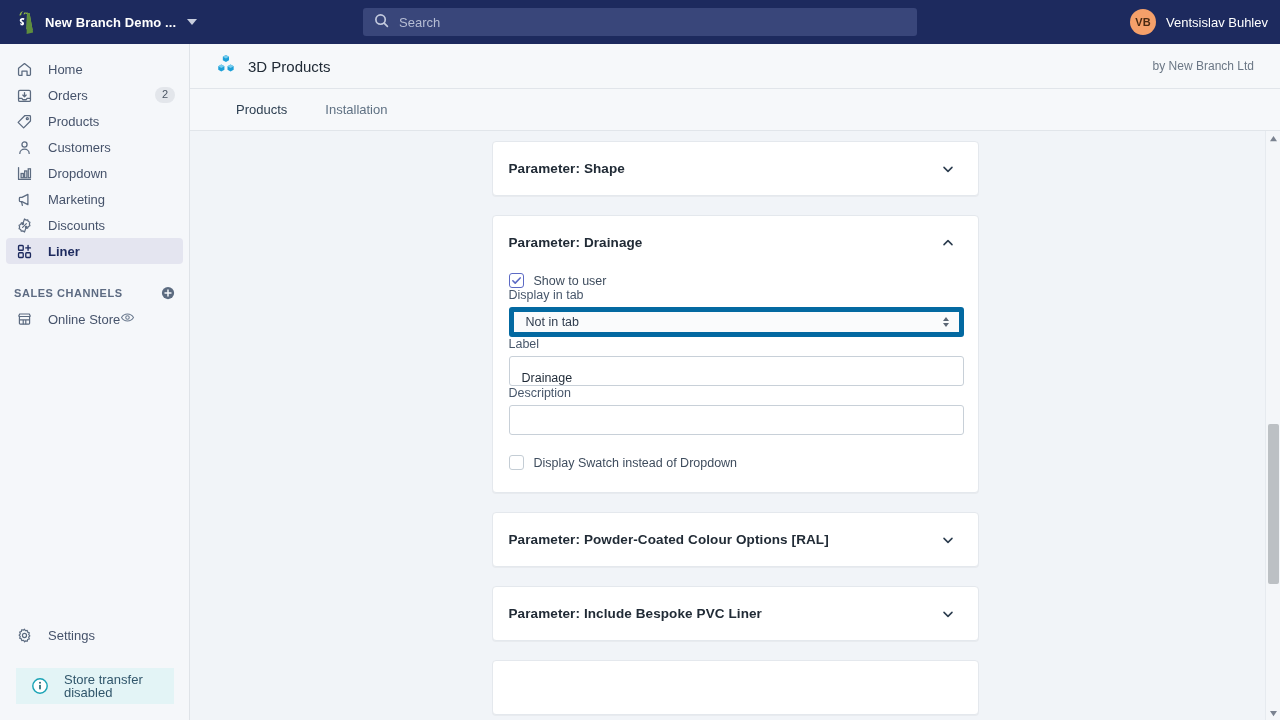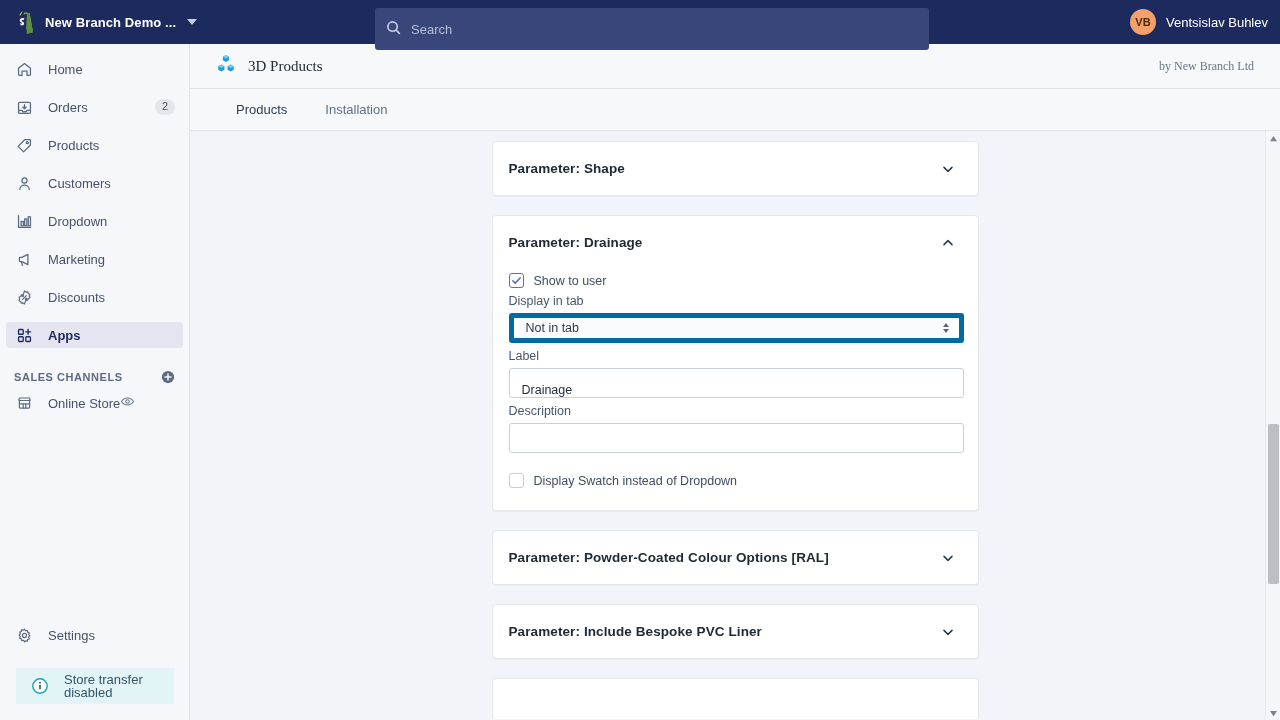--- a/index.html
+++ b/index.html
@@ -31,27 +31,26 @@
   }
   .caret-down {
     width: 0; height: 0;
     border-left: 5px solid transparent;
     border-right: 5px solid transparent;
     border-top: 6px solid #c8cede;
     margin-left: 2px;
   }
   .searchbox {
     position: absolute; left: 363px; top: 8px;
-    width: 554px; height: 42px;
+    width: 554px; height: 28px;
     background: #39467a;
     border-radius: 3px;
     display: flex; align-items: center;
     padding-left: 11px; gap: 10px;
     cursor: text;
-    margin-left: 12px;
   }
   .search-ph { color: #b6bdd4; font-size: 13px; }
   .user-chip {
     position: absolute; right: 12px; top: 0; height: 44px;
     display: flex; align-items: center; gap: 10px;
     cursor: pointer; padding-right: 0;
   }
   .avatar {
     width: 26px; height: 26px; border-radius: 50%;
     background: #f5a06a; color: #4a2a12;
@@ -71,21 +70,21 @@
   }
   .nav-list { padding-top: 12px; }
   .nav-item {
     display: flex; align-items: center;
     height: 26px; margin: 0 6px 0 6px;
     padding: 0 8px 0 8px;
     border-radius: 4px;
     cursor: pointer;
     position: relative;
   }
-  .nav-item + .nav-item { margin-top: 12px; }
+  .nav-item + .nav-item { margin-top: 0; }
   .nav-spacer { height: 8px; }
   .nav-item .ico {
     width: 20px; height: 20px; flex: 0 0 20px;
     display: flex; align-items: center; justify-content: center;
     margin-right: 14px;
   }
   .nav-item .lbl {
     font-size: 13px; color: #46536b; line-height: 1;
   }
   .nav-item.active { background: #e4e5f0; }
@@ -115,21 +114,20 @@
   .main {
     position: absolute; top: 44px; left: 190px;
     width: 1090px; height: 676px;
     background: #f1f4f8;
   }
   .app-header {
     height: 45px; background: #f6f8fa;
     border-bottom: 1px solid #e1e5ea;
     display: flex; align-items: center;
     padding: 0 26px 0 26px;
-    font-family: Liberation Serif, serif;
   }
   .app-title-wrap { display: flex; align-items: center; gap: 12px; }
   .app-title { font-size: 15px; color: #212b36; }
   .app-by { margin-left: auto; font-size: 12px; color: #6b7785; }
   .tabbar {
     height: 42px; background: #f6f8fa;
     border-bottom: 1px solid #e1e5ea;
     display: flex; align-items: center;
     padding-left: 32px; gap: 10px;
   }
@@ -173,21 +171,21 @@
   .chk-row { display: flex; align-items: center; gap: 10px; margin-top: 4px; }
   .chk {
     width: 15px; height: 15px; border-radius: 3px;
     border: 1px solid #5c6ac4; background: #fff;
     display: flex; align-items: center; justify-content: center;
     cursor: pointer; flex: 0 0 15px;
   }
   .chk.empty { border-color: #c4cdd5; }
   .chk-label { font-size: 12.5px; color: #3f4d5e; }
 
-  .field { margin-top: 6px; }
+  .field { margin-top: 0; }
   .field-label { font-size: 12.5px; color: #48576b; margin-bottom: 5px; display:block; }
   .select-ctl {
     width: 455px; height: 30px;
     border: 5px solid #0369a1; border-radius: 3px;
     background: #fafbfc;
     display: flex; align-items: center;
     padding: 0 10px 0 12px;
     font-size: 12.5px; color: #2f3c4e;
     cursor: pointer;
   }
@@ -339,21 +337,21 @@
 
     <div class="nav-item active">
       <span class="ico">
         <svg width="17" height="17" viewBox="0 0 20 20" fill="none" stroke="#1d2a5e" stroke-width="1.6">
           <rect x="3" y="3" width="5.5" height="5.5" rx="1"></rect>
           <rect x="3" y="11.5" width="5.5" height="5.5" rx="1"></rect>
           <rect x="11.5" y="11.5" width="5.5" height="5.5" rx="1"></rect>
           <path d="M14.2 3v5.5M11.5 5.75H17" stroke-linecap="round"></path>
         </svg>
       </span>
-      <span class="lbl">Apps</span>
+      <span class="lbl">Liner</span>
     </div>
 
     <div class="nav-spacer"></div>
     <div class="nav-spacer"></div>
 
     <div class="section-head">
       <span class="t">SALES CHANNELS</span>
       <span class="plus">
         <svg width="14" height="14" viewBox="0 0 16 16" fill="none">
           <circle cx="8" cy="8" r="7" fill="#5c6b80"></circle>

